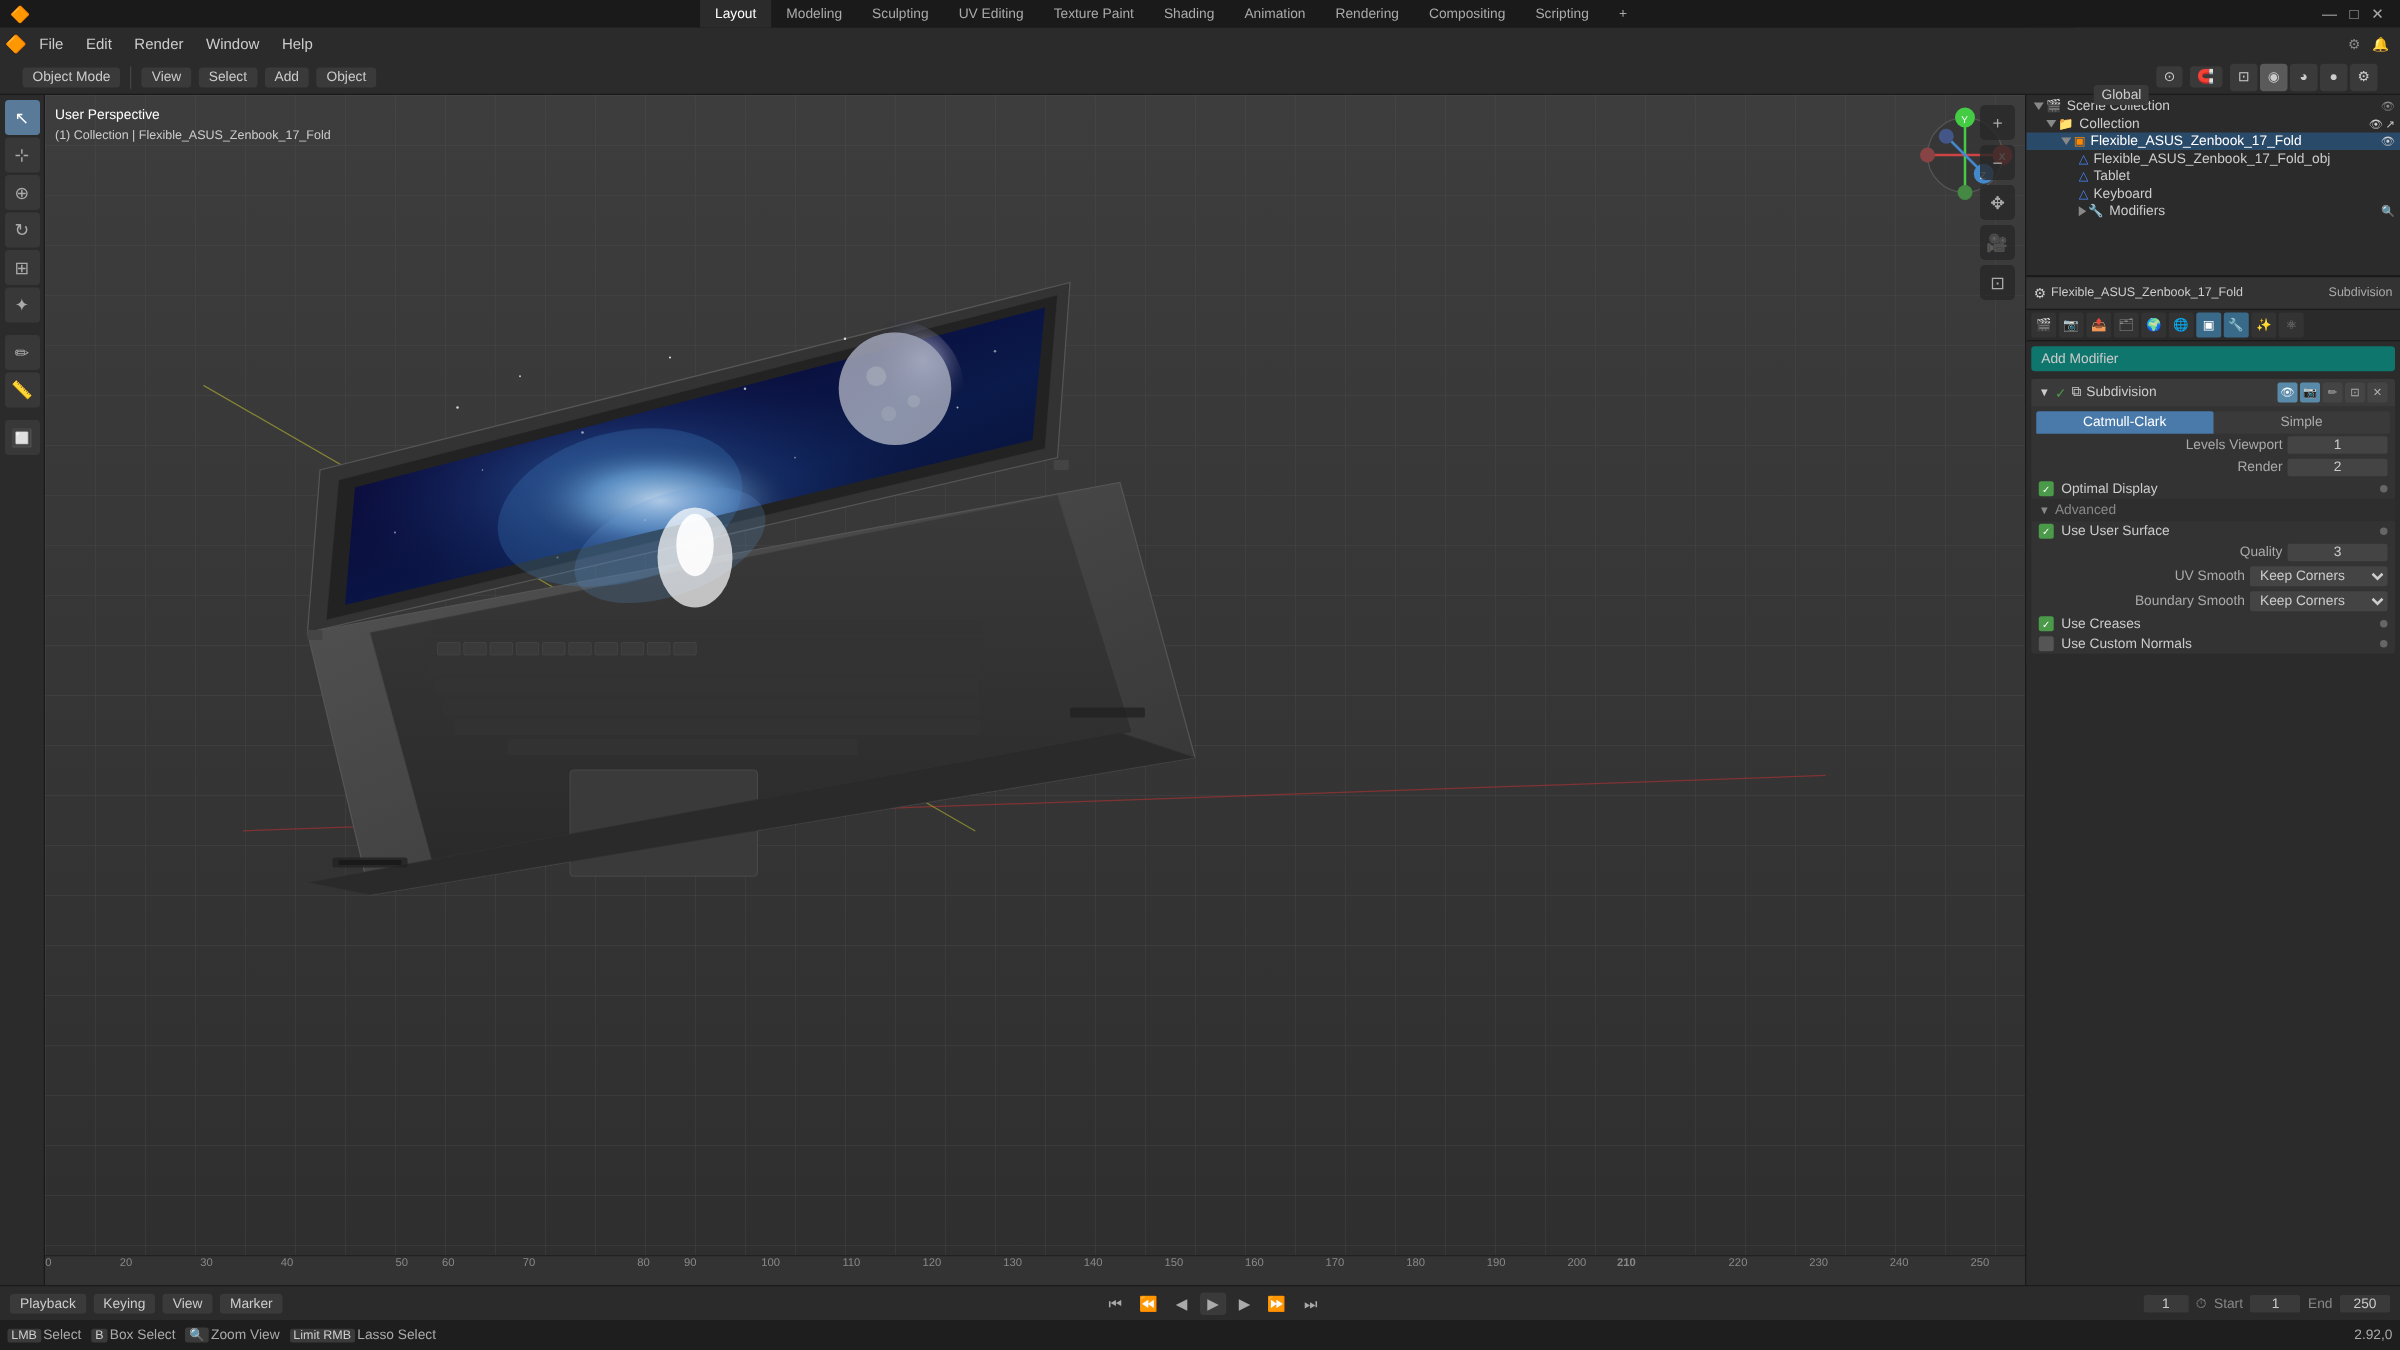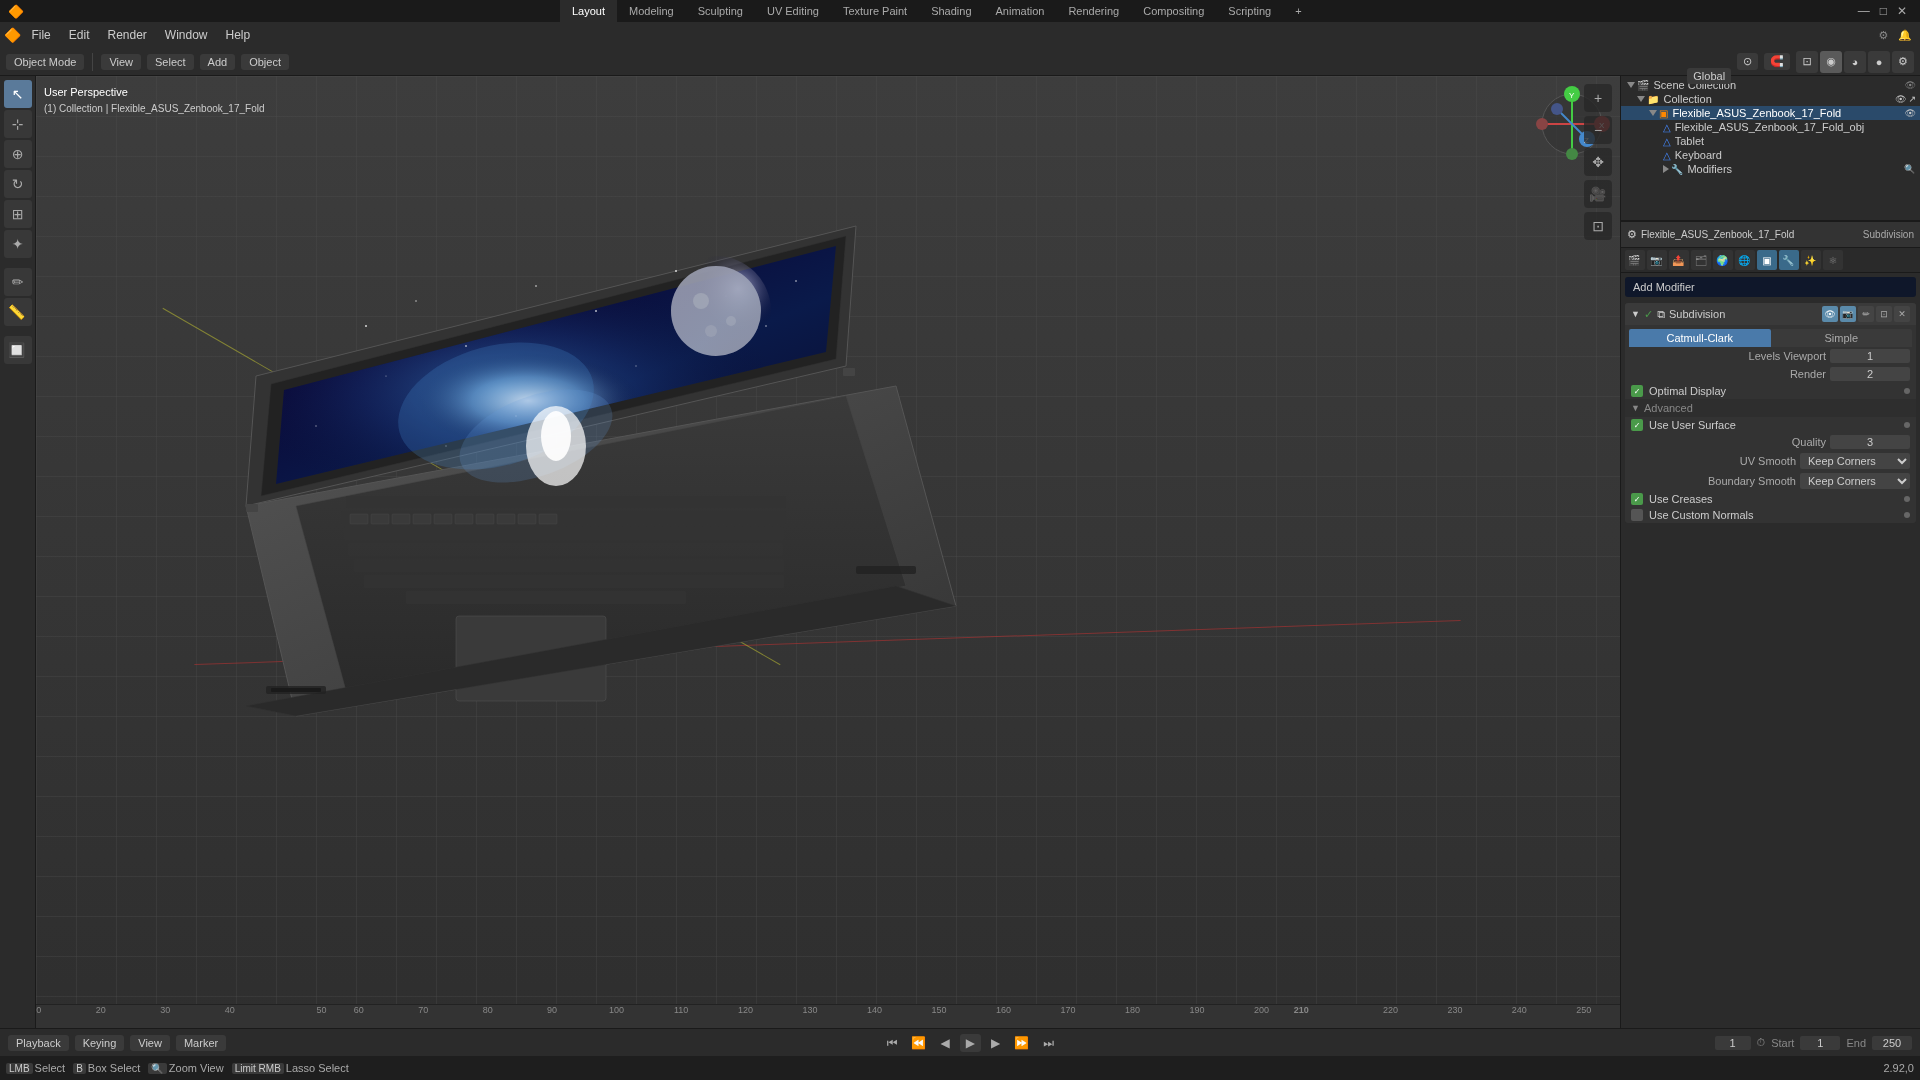--- a/index.html
+++ b/index.html
@@ -71,21 +71,21 @@
     }
 
     
     #top-toolbar {
       position: absolute;
       top: 48px; left: 0; right: 0;
       height: 28px;
       background: #2b2b2b;
       display: flex;
       align-items: center;
-      padding: 0 6px;
+      padding: 0 18px;
       gap: 6px;
       z-index: 99;
       border-bottom: 1px solid #1a1a1a;
     }
     .toolbar-btn {
       padding: 2px 8px;
       font-size: 11px;
       background: #3a3a3a;
       border: none;
       border-radius: 3px;
@@ -243,21 +243,21 @@
       gap: 4px;
     }
 
     
     #modifier-props {
       padding: 4px;
     }
     #add-modifier-btn {
       width: 100%;
       padding: 4px 8px;
-      background: #0f172a;
+      background: #0f766e;
       border: none;
       border-radius: 3px;
       color: #ccc;
       font-size: 11px;
       text-align: left;
       cursor: pointer;
       margin-bottom: 6px;
     }
 
     .modifier-block {
@@ -978,21 +978,21 @@
 <div id="timeline-area">
   <div style="display:flex; align-items:center; width:100%; padding:0 4px;">
     <div style="display:flex; flex:1;">
       <span style="font-size:9px; color:#888; flex:1; text-align:center;">10</span>
       <span style="font-size:9px; color:#888; flex:1; text-align:center;">20</span>
       <span style="font-size:9px; color:#888; flex:1; text-align:center;">30</span>
       <span style="font-size:9px; color:#888; flex:1; text-align:center;">40</span>
       <span style="font-size:9px; color:#888; flex:1; text-align:right;">50</span>
       <span style="font-size:9px; color:#888; flex:1; text-align:center;">60</span>
       <span style="font-size:9px; color:#888; flex:1; text-align:center;">70</span>
-      <span style="font-size:9px; color:#888; flex:1; text-align:center;">80</span>
+      <span style="font-size:9px; color:#888; flex:1; text-align:right;">80</span>
       <span style="font-size:9px; color:#888; flex:1; text-align:center;">90</span>
       <span style="font-size:9px; color:#888; flex:1; text-align:center;">100</span>
       <span style="font-size:9px; color:#888; flex:1; text-align:center;">110</span>
       <span style="font-size:9px; color:#888; flex:1; text-align:center;">120</span>
       <span style="font-size:9px; color:#888; flex:1; text-align:center;">130</span>
       <span style="font-size:9px; color:#888; flex:1; text-align:center;">140</span>
       <span style="font-size:9px; color:#888; flex:1; text-align:center;">150</span>
       <span style="font-size:9px; color:#888; flex:1; text-align:center;">160</span>
       <span style="font-size:9px; color:#888; flex:1; text-align:center;">170</span>
       <span style="font-size:9px; color:#888; flex:1; text-align:center;">180</span>

